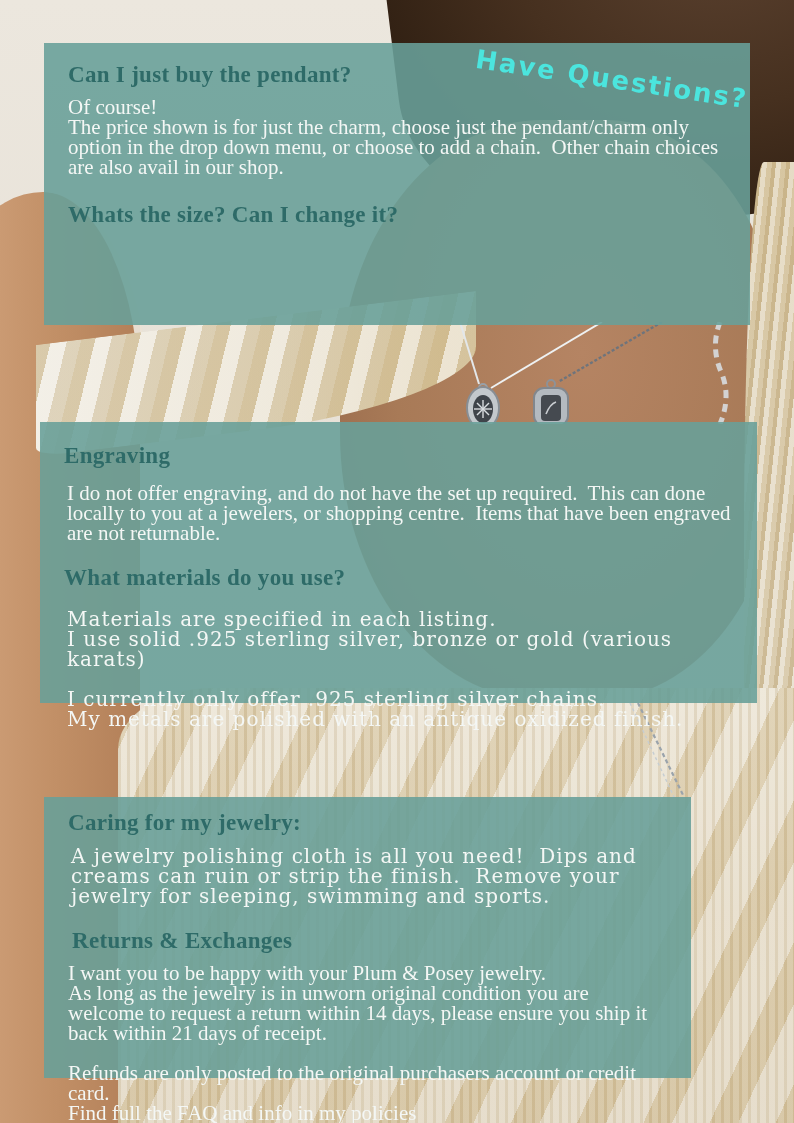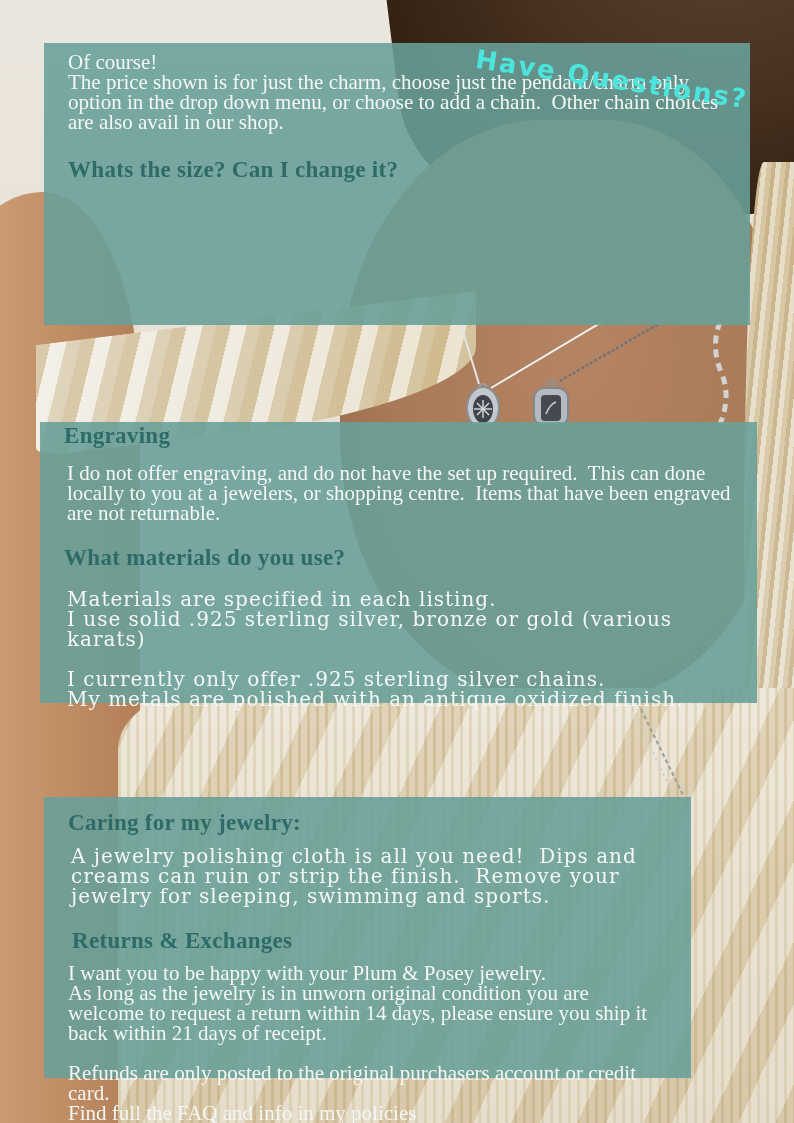--- a/index.html
+++ b/index.html
@@ -88,21 +88,21 @@
   .a.spaced{
     font-family:"DejaVu Serif", serif;
     font-size:20px;
     letter-spacing:1px;
     line-height:20px;
   }
   .panel-1 .q1{margin-top:19px;}
   .panel-1 .a1{margin-top:9px;}
   .panel-1 .q2{margin-top:25px;}
   .panel-1 .a2{margin-top:10px;}
-  .panel-2 .q1{margin-top:1px;}
+  .panel-2 .q1{margin-top:21px;}
   .panel-2 .a1{margin-top:14px;padding-left:3px;}
   .panel-2 .q2{margin-top:22px;}
   .panel-2 .a2{margin-top:18px;padding-left:3px;}
   .panel-3 .q1{margin-top:13px;}
   .panel-3 .a1{margin-top:10px;padding-left:3px;}
   .panel-3 .q2{margin-top:22px;padding-left:4px;}
   .panel-3 .a2{margin-top:9px;}
   .note{
     position:absolute;z-index:6;
     left:478px;top:44px;width:270px;
@@ -152,20 +152,21 @@
 </svg>
 
 <svg class="layer chain2-svg" viewBox="0 0 150 94">
   <line x1="58" y1="0" x2="104" y2="94" stroke="#9aa3ab" stroke-width="2.2" stroke-dasharray="4 3"></line>
   <line x1="50" y1="0" x2="94" y2="94" stroke="#c6cdd2" stroke-width="1.4" stroke-dasharray="3 3"></line>
 </svg>
 
 <div class="note">Have Questions?</div>
 
 <section class="panel panel-1">
+  <h2 class="q q1">Can I just buy the pendant?</h2>
   <p class="a a1">Of course!
 The price shown is for just the charm, choose just the pendant/charm only option in the drop down menu, or choose to add a chain.  Other chain choices are also avail in our shop.</p>
   <h2 class="q q2">Whats the size? Can I change it?</h2>
 </section>
 
 <section class="panel panel-2">
   <h2 class="q q1">Engraving</h2>
   <p class="a a1">I do not offer engraving, and do not have the set up required.  This can done locally to you at a jewelers, or shopping centre.  Items that have been engraved are not returnable.</p>
   <h2 class="q q2">What materials do you use?</h2>
   <p class="a a2 spaced">Materials are specified in each listing.

